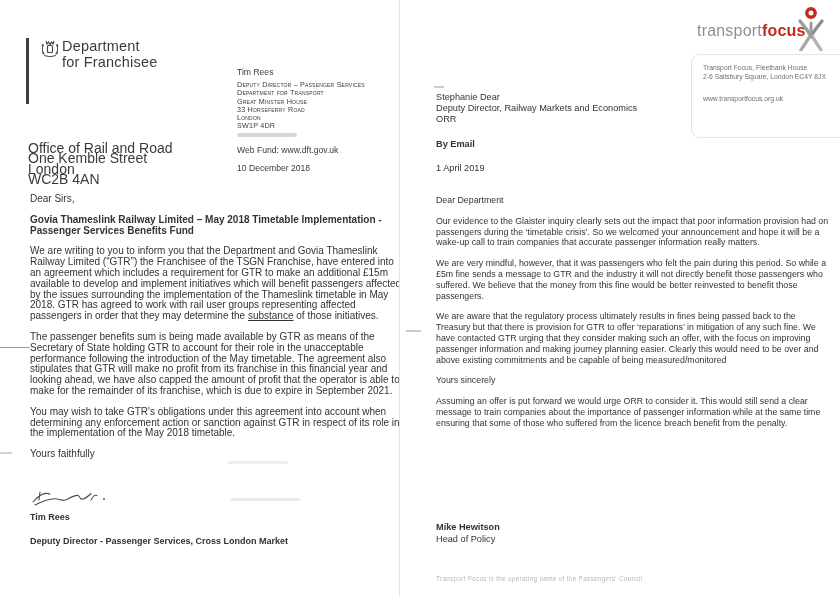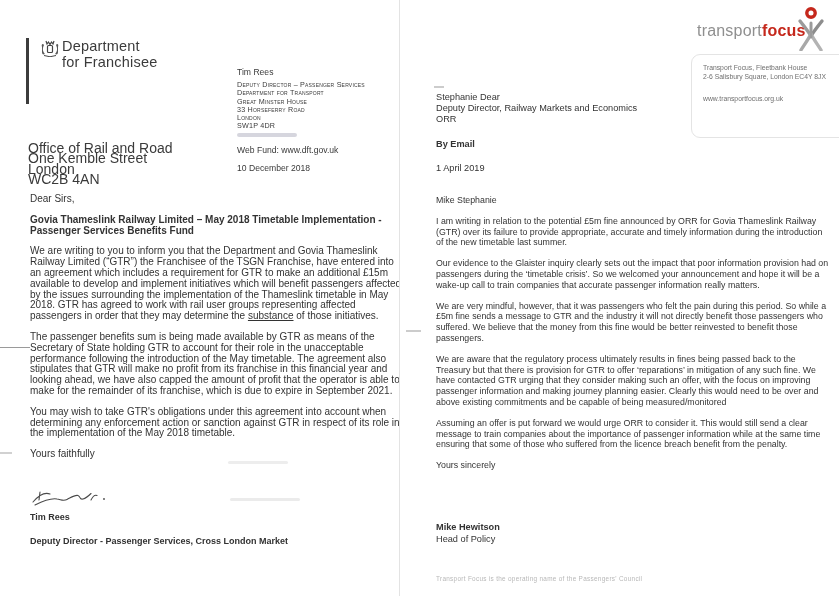--- a/index.html
+++ b/index.html
@@ -151,27 +151,26 @@
 
     <div class="recipient-r">
       <div>Stephanie Dear</div>
       <div>Deputy Director, Railway Markets and Economics</div>
       <div>ORR</div>
     </div>
     <div class="byemail">By Email</div>
     <div class="rdate">1 April 2019</div>
 
     <div class="flow-r">
-      <p>Mike Stephanie</p>
-      <p>I am writing in relation to the potential £5m fine announced by ORR for Govia Thameslink Railway (GTR) over its failure to provide appropriate, accurate and timely information during the introduction of the new timetable last summer.</p>
+      <p>Dear Department</p>
       <p>Our evidence to the Glaister inquiry clearly sets out the impact that poor information provision had on passengers during the ‘timetable crisis’. So we welcomed your announcement and hope it will be a wake-up call to train companies that accurate passenger information really matters.</p>
       <p>We are very mindful, however, that it was passengers who felt the pain during this period. So while a £5m fine sends a message to GTR and the industry it will not directly benefit those passengers who suffered.  We believe that the money from this fine would be better reinvested to benefit those passengers.</p>
       <p>We are aware that the regulatory process ultimately results in fines being passed back to the Treasury but that there is provision for GTR to offer ‘reparations’ in mitigation of any such fine. We have contacted GTR urging that they consider making such an offer, with the focus on improving passenger information and making journey planning easier. Clearly this would need to be over and above existing commitments and be capable of being measured/monitored</p>
+      <p>Yours sincerely</p>
       <p>Assuming an offer is put forward we would urge ORR to consider it. This would still send a clear message to train companies about the importance of passenger information while at the same time ensuring that some of those who suffered from the licence breach benefit from the penalty.</p>
-      <p>Yours sincerely</p>
     </div>
 
     <div class="mike">
       <div class="mn">Mike Hewitson</div>
       <div>Head of Policy</div>
     </div>
 
     <div class="tf-footer">Transport Focus is the operating name of the Passengers' Council</div>
 
     <div class="art" style="left:34px;top:86px;width:10px;height:1.5px;opacity:.5;"></div>

